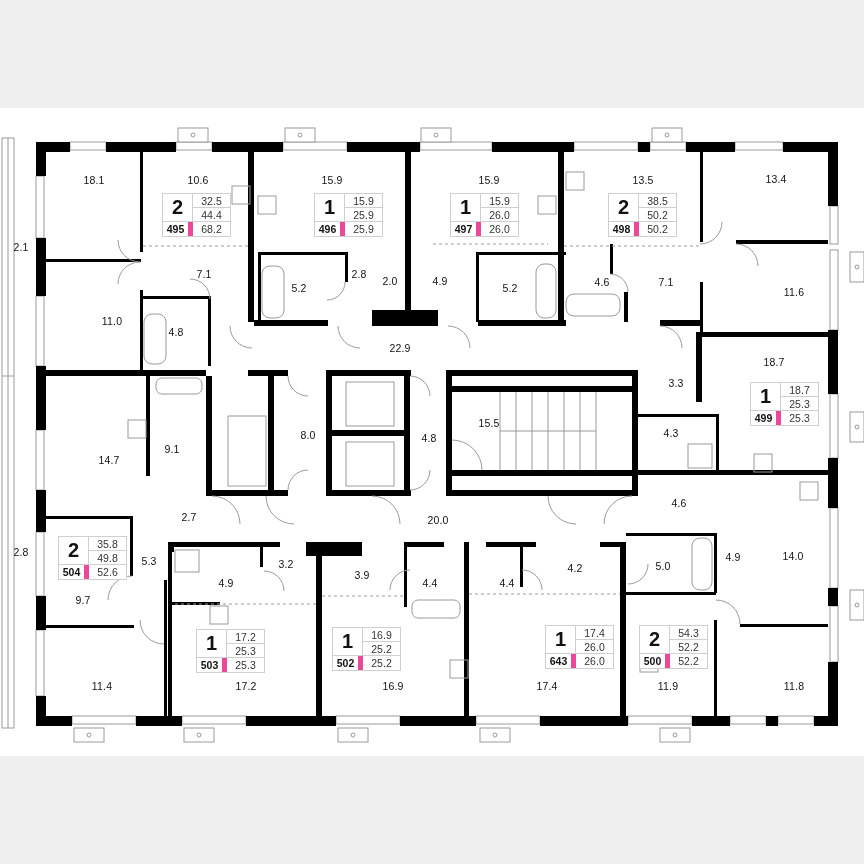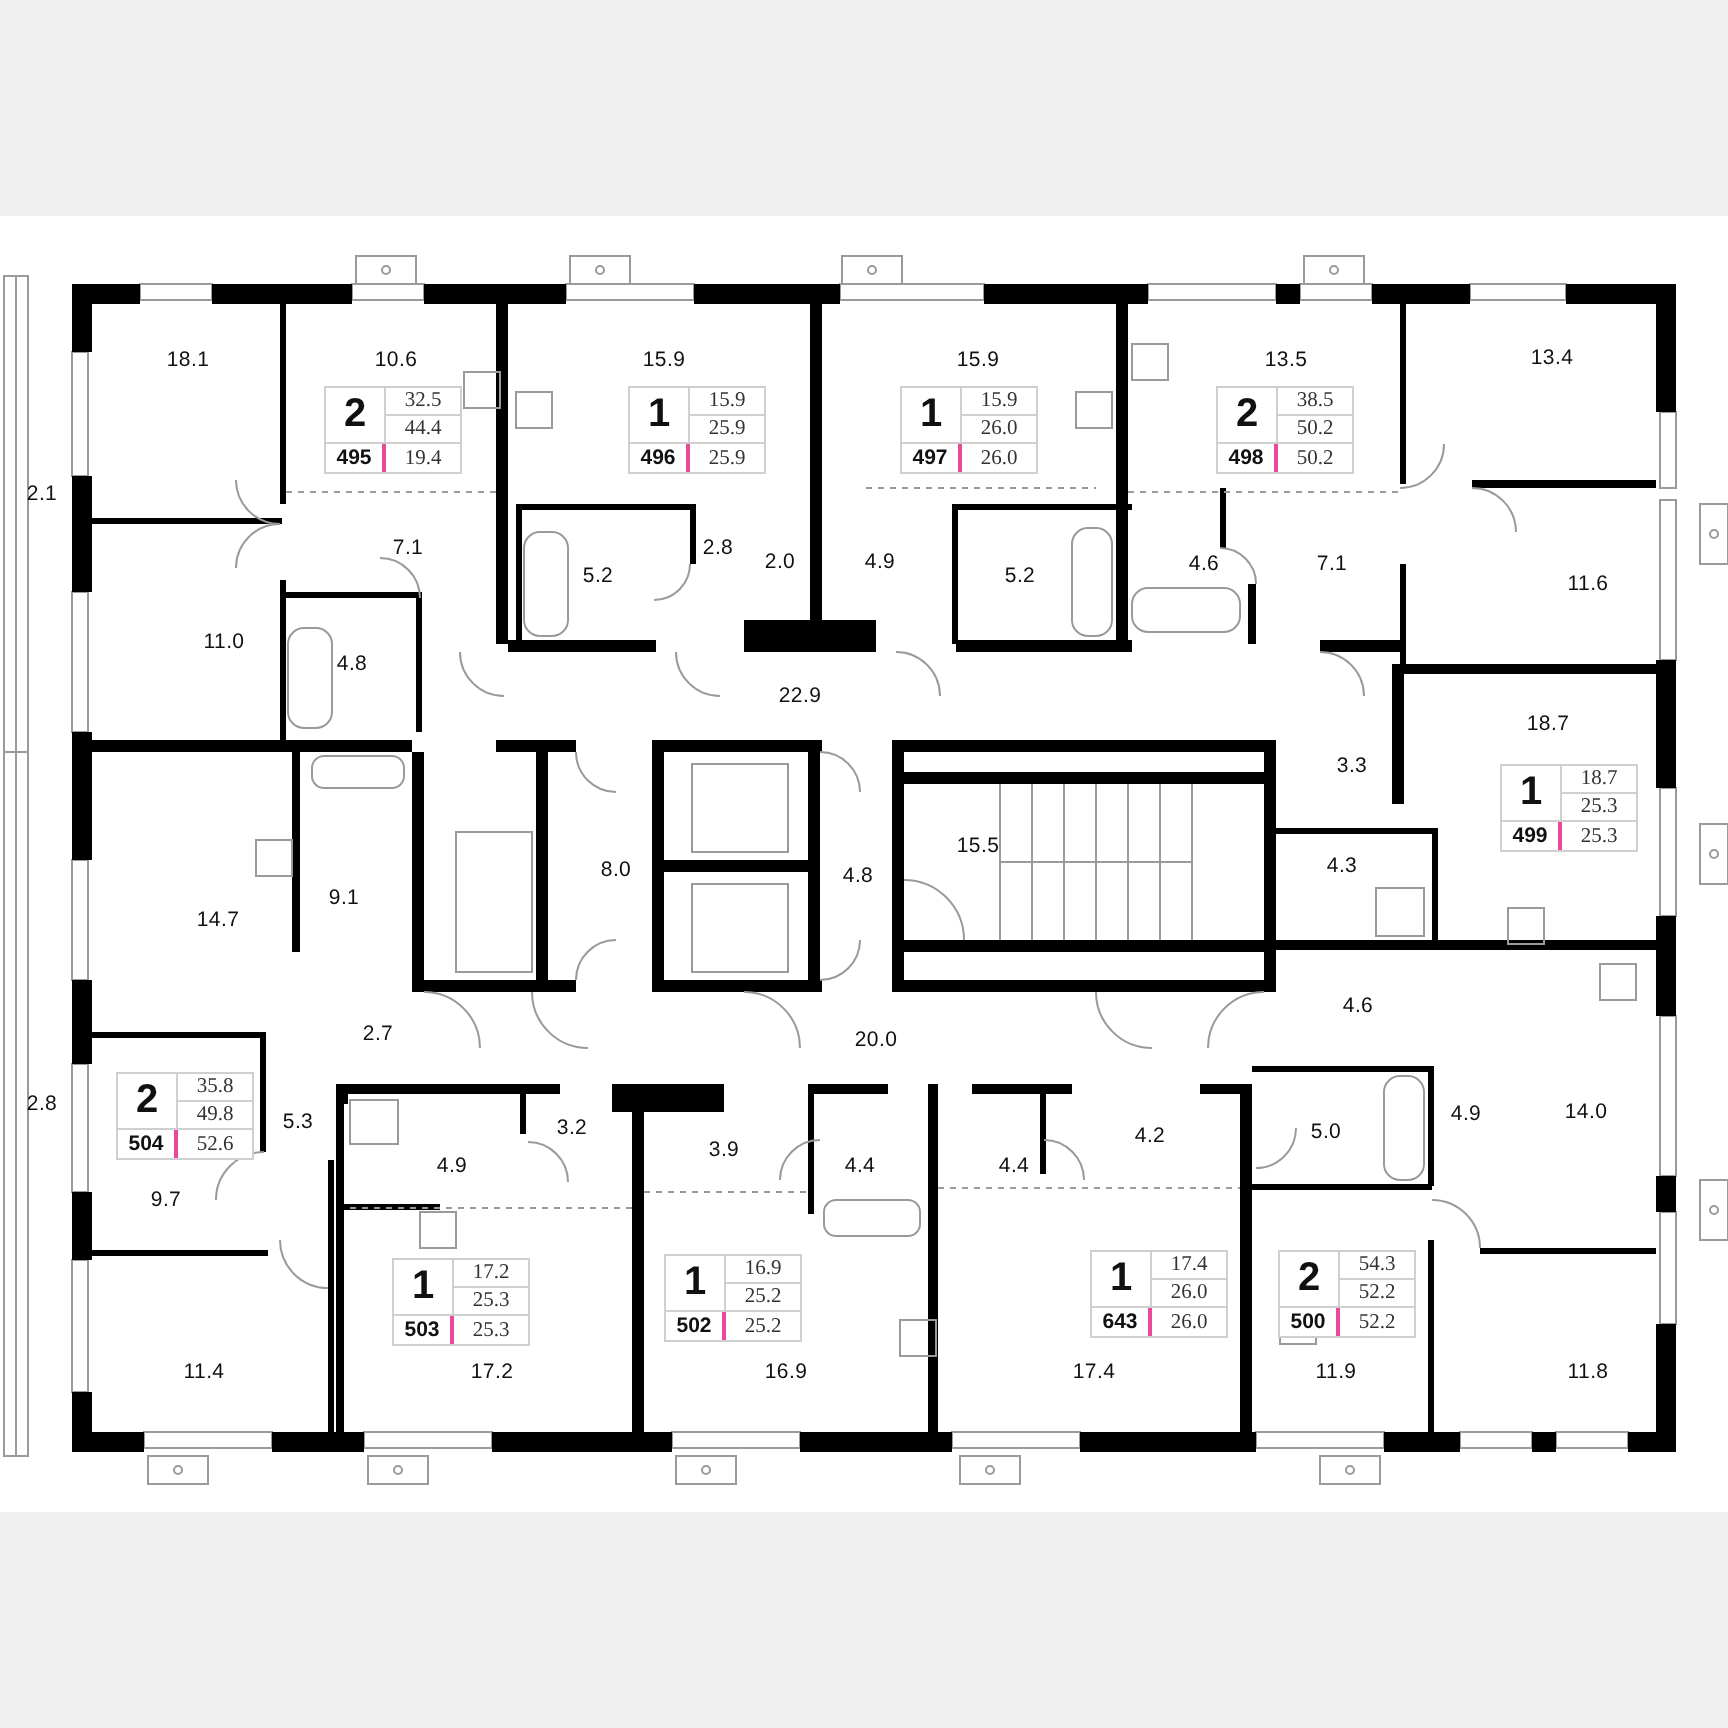--- a/index.html
+++ b/index.html
@@ -5,24 +5,24 @@
   html, body { margin:0; padding:0; }
   body { width:864px; height:864px; background:#efefef; position:relative; overflow:hidden;
          font-family:"Liberation Sans", sans-serif; }
   .sheet { position:absolute; left:0; top:108px; width:864px; height:648px; background:#ffffff; }
   svg.plan { position:absolute; left:0; top:0; width:864px; height:864px; }
   .room-label { position:absolute; font-size:10.5px; color:#111; transform:translate(-50%,-50%); white-space:nowrap; letter-spacing:0.2px; }
   .apt-card { position:absolute; display:grid; grid-template-columns:30px 37px; grid-template-rows:14px 14px 14px;
               border:1px solid #cfcfcf; background:#fff; font-size:10.5px; color:#333; }
   .apt-card .rooms { grid-row:1 / span 2; grid-column:1; display:flex; align-items:center; justify-content:center;
                      font-size:20px; font-weight:bold; color:#111; border-right:1px solid #cfcfcf; border-bottom:1px solid #cfcfcf; }
-  .apt-card .v { grid-column:2; display:flex; align-items:center; justify-content:center; border-bottom:1px solid #cfcfcf;font-family:Liberation Serif, serif; }
+  .apt-card .v { grid-column:2; display:flex; align-items:center; justify-content:center; border-bottom:1px solid #cfcfcf; }
   .apt-card .v.last { border-bottom:none; }
   .apt-card .num { grid-column:1; grid-row:3; display:flex; align-items:center; justify-content:center; font-weight:bold;
-                   font-size:10.5px; color:#111; border-right:2px solid #ec4899; }
+                   font-size:10.5px; color:#111; border-right:5px solid #ec4899; }
 </style>
 </head>
 <body>
 
 <div class="sheet"></div>
 
 <svg class="plan" viewBox="0 0 864 864">
   <g fill="none" stroke="#9a9a9a" stroke-width="1">
     <rect x="2" y="138" width="12" height="590"></rect>
     <line x1="8" y1="138" x2="8" y2="728"></line>
@@ -303,21 +303,21 @@
   <span class="room-label" style="left:547px;top:686px">17.4</span>
   <span class="room-label" style="left:668px;top:686px">11.9</span>
   <span class="room-label" style="left:794px;top:686px">11.8</span>
 </div>
 
 <div class="apt-card" style="left:162px;top:193px">
   <div class="rooms">2</div>
   <div class="v">32.5</div>
   <div class="v">44.4</div>
   <div class="num">495</div>
-  <div class="v last">19.4</div>
+  <div class="v last">68.2</div>
 </div>
 <div class="apt-card" style="left:314px;top:193px">
   <div class="rooms">1</div>
   <div class="v">15.9</div>
   <div class="v">25.9</div>
   <div class="num">496</div>
   <div class="v last">25.9</div>
 </div>
 <div class="apt-card" style="left:450px;top:193px">
   <div class="rooms">1</div>

